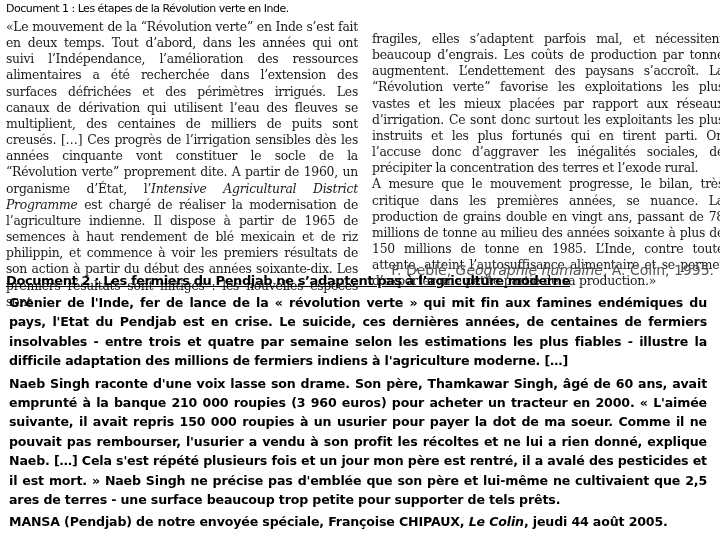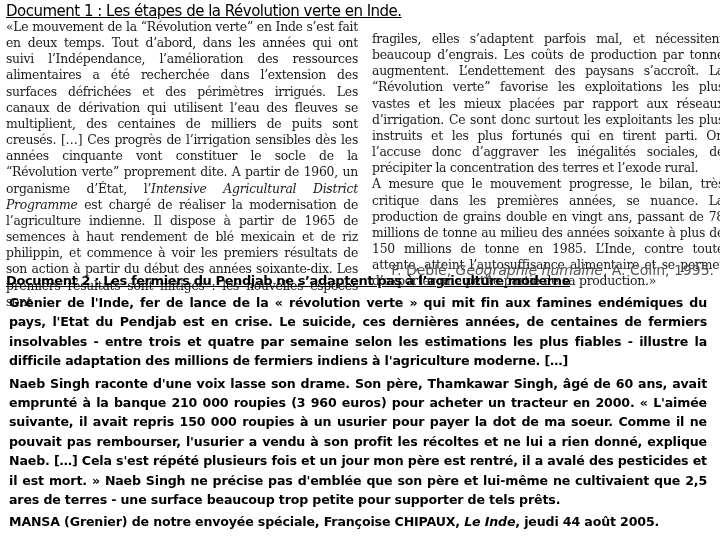--- a/index.html
+++ b/index.html
@@ -1,20 +1,20 @@
 <!DOCTYPE html>
 <html><head>
 <meta charset="utf-8">
 <style>
   html, body { margin: 0; padding: 0; background: #ffffff; }
   body { width: 720px; height: 540px; overflow: hidden; position: relative; color: #111; }
   .doc1-title {
     position: absolute; left: 6px; top: 2px;
-    font-family: "DejaVu Sans", sans-serif; font-size: 15px; letter-spacing: -0.5px;
-    text-decoration: underline; color: #000;
+    font-family: "DejaVu Sans", sans-serif; font-size: 11px; letter-spacing: -0.5px;
+    color: #000;
   }
   .scan {
     position: absolute; top: 14px; left: 2px; width: 716px; height: 248px;
     font-family: "DejaVu Serif", serif; color: #1a1a1a; text-decoration: underline;
   }
   .col {
     position: absolute; top: 5px; width: 352px;
     font-size: 12.4px; line-height: 16.15px; text-align: justify;
     letter-spacing: -0.25px;
   }
@@ -55,15 +55,15 @@
     <p class="para2">A mesure que le mouvement progresse, le bilan, très critique dans les premières années, se nuance. La production de grains double en vingt ans, passant de 78 millions de tonne au milieu des années soixante à plus de 150 millions de tonne en 1985. L’Inde, contre toute attente, atteint l’autosuffisance alimentaire et se permet d’exporter une petite partie de sa production.»</p>
   </div>
   <div class="source"><span>F. Deblé, </span><i>Géographie humaine</i><span>, A. Colin, 1995.</span></div>
 </div>
 
 <div class="doc2">
   <div class="doc2-title">Document 2 : Les fermiers du Pendjab ne s’adaptent pas à l’agriculture moderne</div>
   <div class="doc2-body">
     <p>Grenier de l'Inde, fer de lance de la « révolution verte » qui mit fin aux famines endémiques du pays, l'Etat du Pendjab est en crise. Le suicide, ces dernières années, de centaines de fermiers insolvables - entre trois et quatre par semaine selon les estimations les plus fiables - illustre la difficile adaptation des millions de fermiers indiens à l'agriculture moderne. […]</p>
     <p>Naeb Singh raconte d'une voix lasse son drame. Son père, Thamkawar Singh, âgé de 60 ans, avait emprunté à la banque 210 000 roupies (3 960 euros) pour acheter un tracteur en 2000. « L'aimée suivante, il avait repris 150 000 roupies à un usurier pour payer la dot de ma soeur. Comme il ne pouvait pas rembourser, l'usurier a vendu à son profit les récoltes et ne lui a rien donné, explique Naeb. […] Cela s'est répété plusieurs fois et un jour mon père est rentré, il a avalé des pesticides et il est mort. » Naeb Singh ne précise pas d'emblée que son père et lui-même ne cultivaient que 2,5 ares de terres - une surface beaucoup trop petite pour supporter de tels prêts.</p>
-    <p><span>MANSA (Grenier) de notre envoyée spéciale, Françoise CHIPAUX, </span><i>Le Inde</i><span>, jeudi 44 août 2005.</span></p>
+    <p><span>MANSA (Pendjab) de notre envoyée spéciale, Françoise CHIPAUX, </span><i>Le Colin</i><span>, jeudi 44 août 2005.</span></p>
   </div>
 </div>
 
 </body></html>

